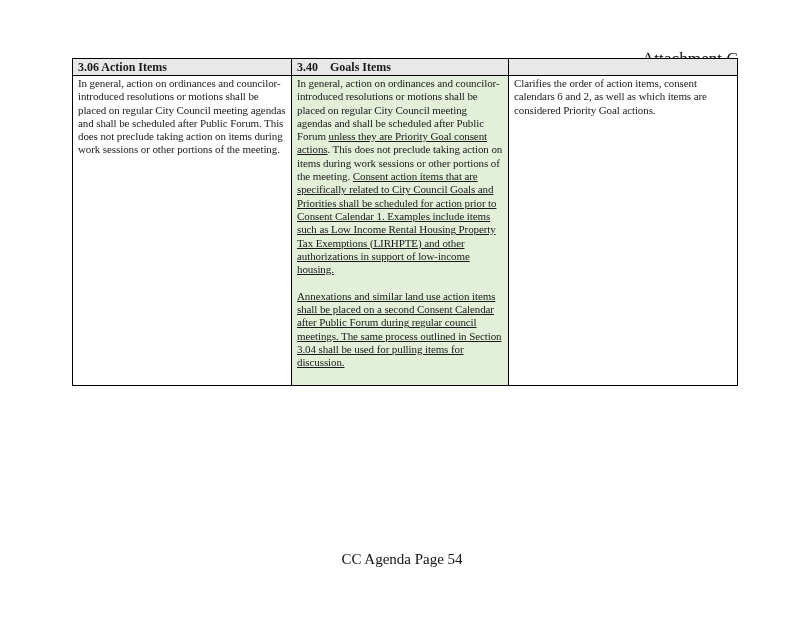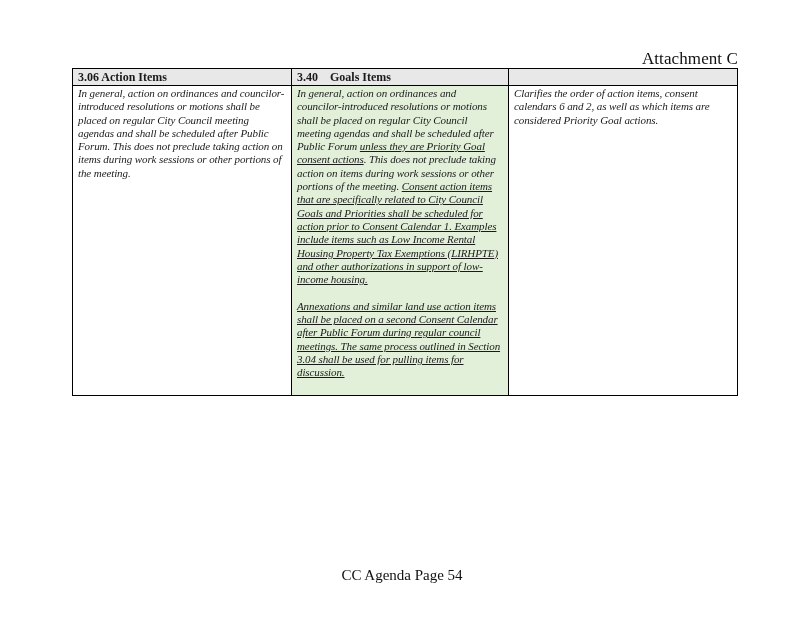--- a/index.html
+++ b/index.html
@@ -20,21 +20,21 @@
     position: absolute;
     top: 49px;
     right: 62px;
     font-size: 17px;
     color: #111111;
     letter-spacing: 0.1px;
   }
   table.cmp {
     position: absolute;
     left: 72px;
-    top: 68px;
+    top: 58px;
     width: 665px;
     border-collapse: collapse;
     table-layout: fixed;
   }
   table.cmp td {
     border: 1.5px solid #000000;
     vertical-align: top;
     padding: 1px 5px 2px 5px;
     font-size: 11px;
     line-height: 13.3px;
@@ -42,29 +42,29 @@
   }
   tr.hdr td {
     background: #e8e8e8;
     font-weight: bold;
     font-size: 12px;
     height: 17px;
     padding: 1px 5px 1px 5px;
     line-height: 14px;
     letter-spacing: 0;
   }
-  tr.body td { height: 310px; font-style: italic; }
+  tr.body td { height: 310px; }
   td.green { background: #e2efd9; }
   .hnum { display: inline-block; width: 33px; }
   .richcell p { margin: 0 0 13.3px 0; }
   .richcell p:last-child { margin-bottom: 12px; }
   .ins { text-decoration: underline; text-underline-offset: 1px; }
   .footer-pagelabel {
     position: absolute;
-    top: 567px;
+    top: 551px;
     left: 402px;
     transform: translateX(-50%);
     font-size: 15px;
     color: #111111;
     white-space: nowrap;
   }
   .footer-session {
     position: absolute;
     top: 551px;
     right: 71px;

